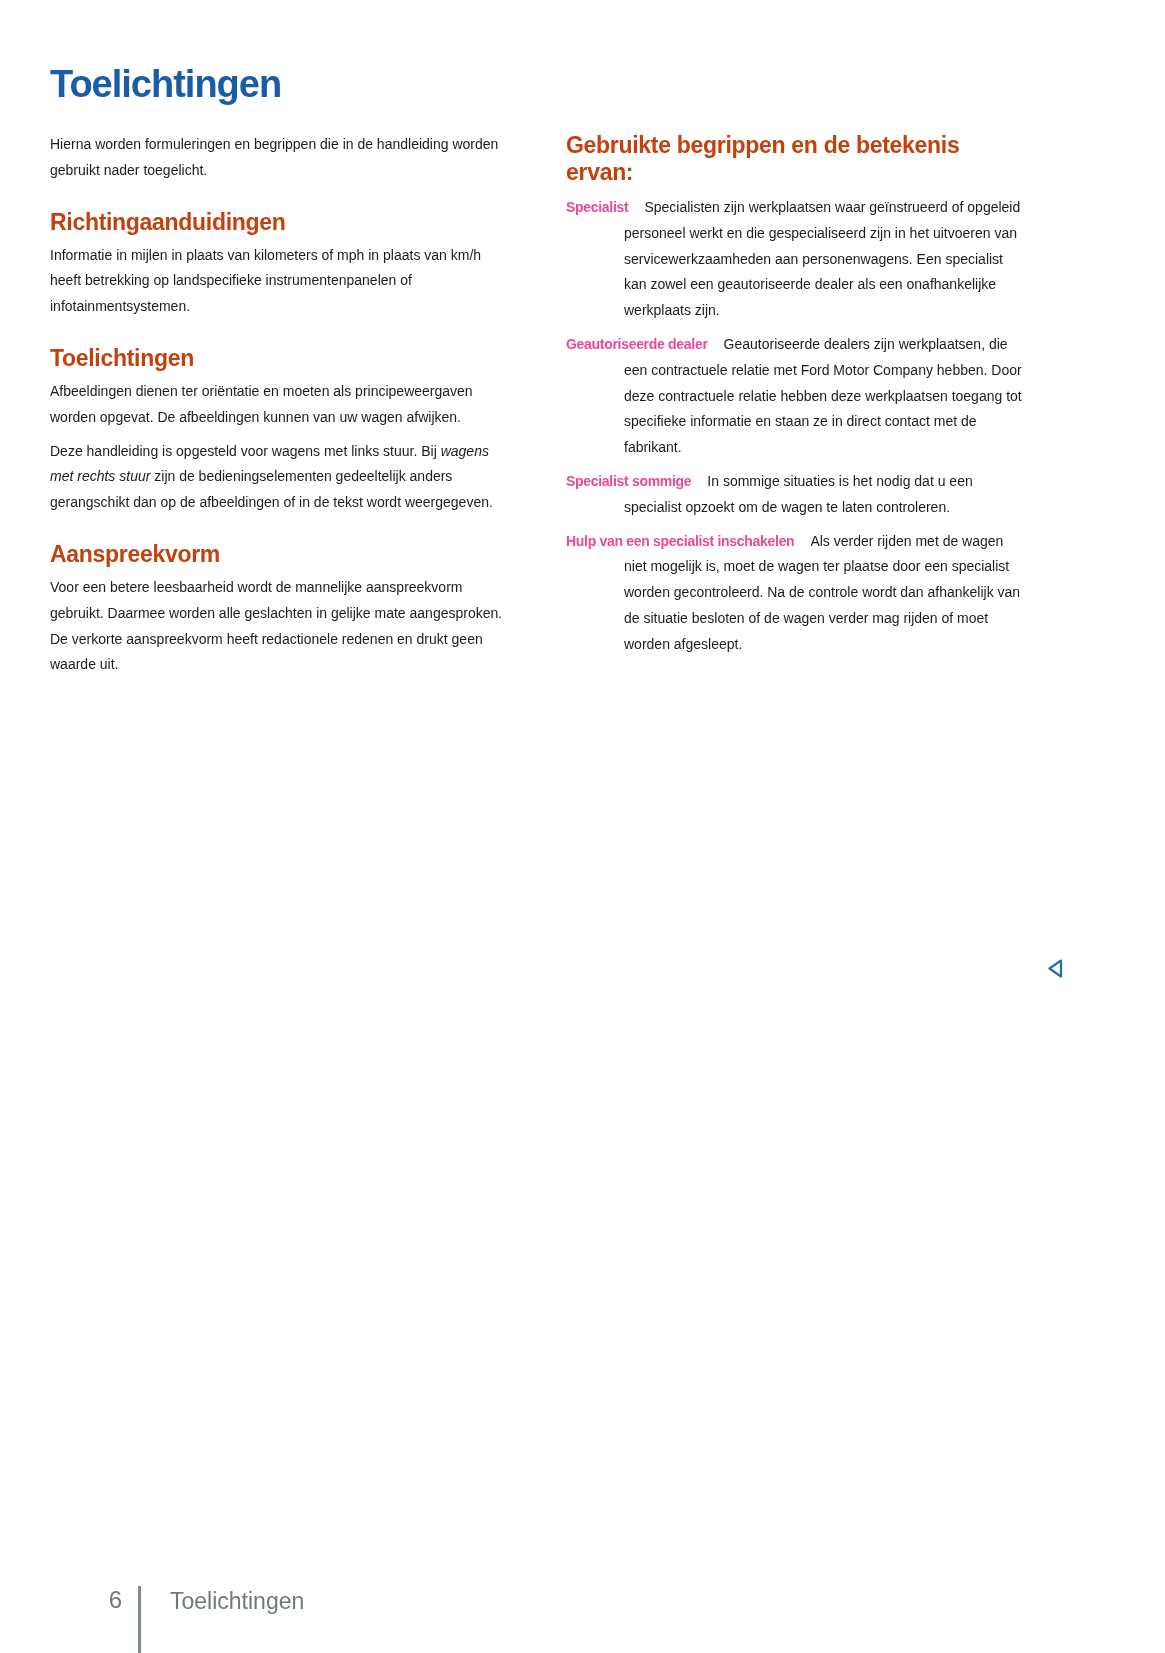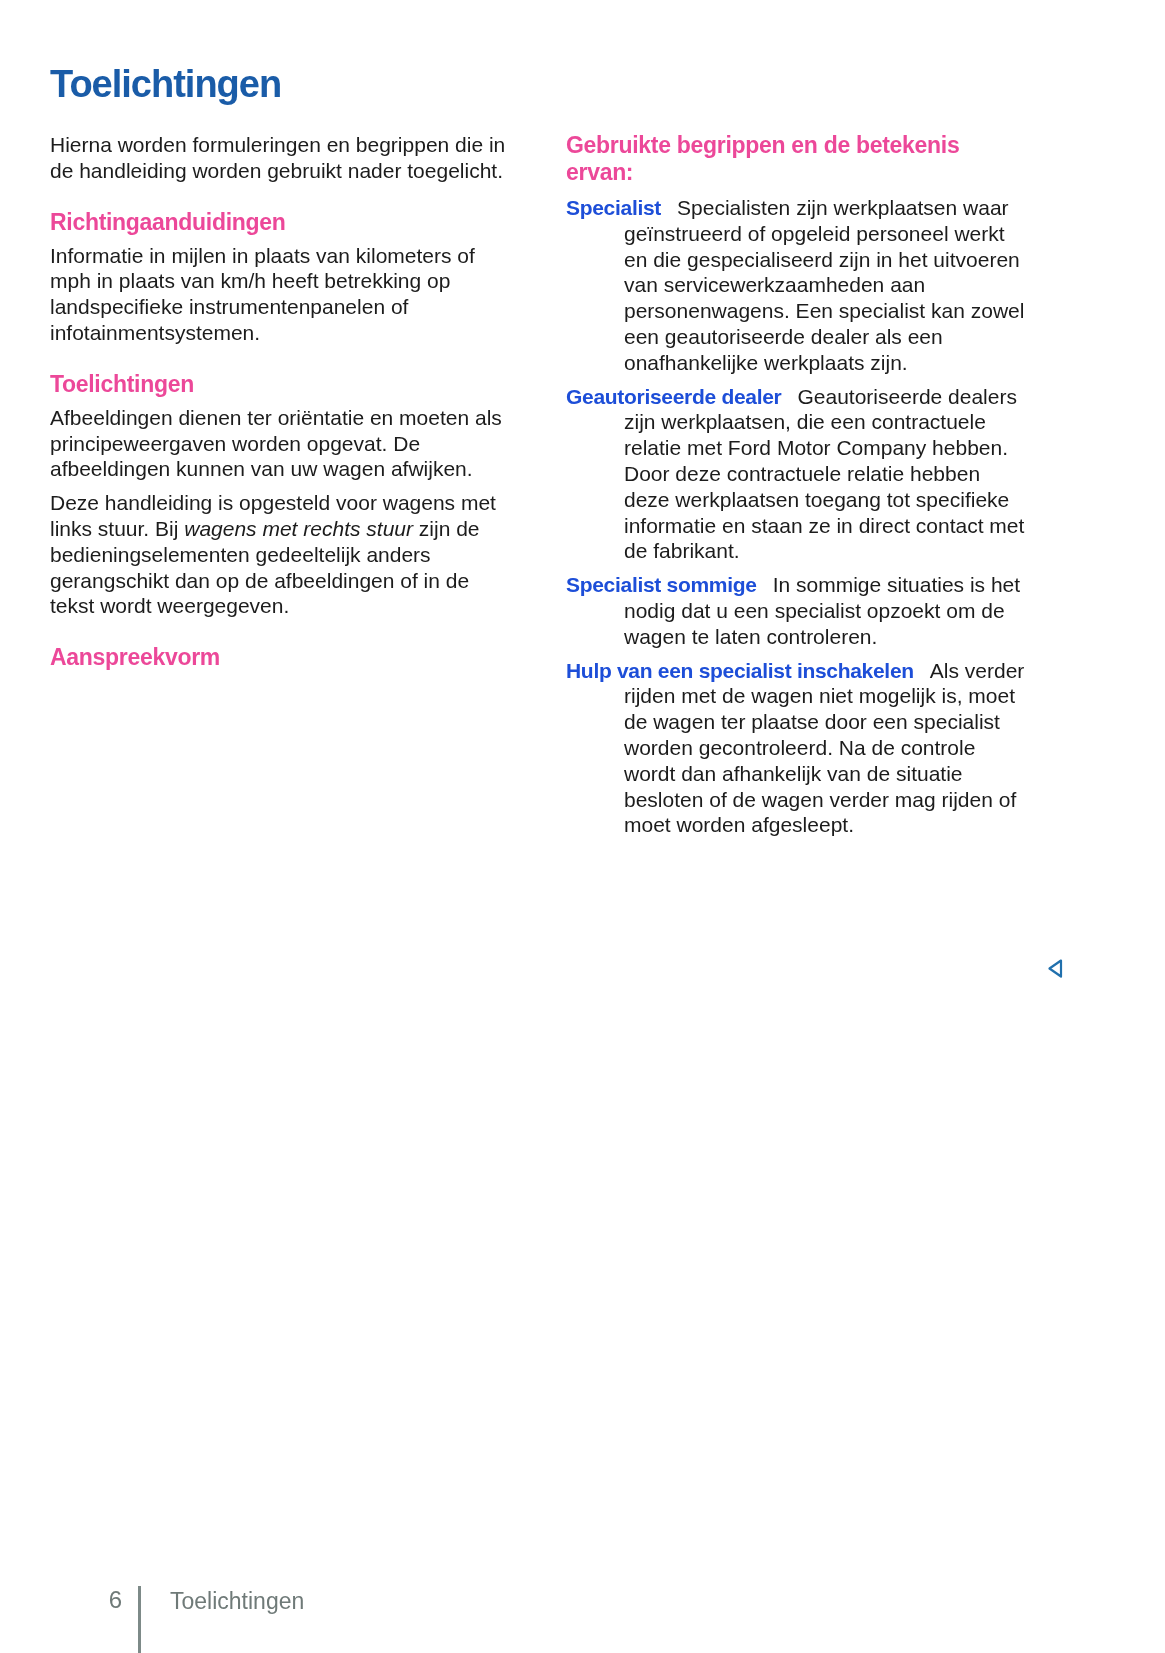--- a/index.html
+++ b/index.html
@@ -27,39 +27,39 @@
     color: #1a5ca8;
   }
   .columns {
     display: flex;
     gap: 56px;
     margin-top: 26px;
   }
   .col { width: 460px; }
   .col p {
     margin: 0 0 8px 0;
-    font-size: 21px;
+    font-size: 14px;
     line-height: 25.8px;
   }
   .col h2 {
     margin: 25px 0 7px 0;
     font-size: 23px;
     line-height: 27px;
     font-weight: 700;
-    color: #ec4899;
+    color: #c2410c;
     letter-spacing: -0.3px;
   }
   .col-right h2.defs-heading { margin: 0 0 9px 0; }
   .def {
     padding-left: 58px;
     text-indent: -58px;
   }
   .def .term {
     font-weight: 700;
-    color: #1d4ed8;
+    color: #ec4899;
     padding-right: 16px;
     letter-spacing: -0.3px;
   }
   em { }
   .end-marker {
     position: absolute;
     left: 1046px;
     top: 958px;
     width: 17px;
     height: 21px;
@@ -106,20 +106,21 @@
 
         <h2>Richtingaanduidingen</h2>
 
         <p>Informatie in mijlen in plaats van kilometers of mph in plaats van km/h heeft betrekking op landspecifieke instrumentenpanelen of infotainmentsystemen.</p>
 
         <h2>Toelichtingen</h2>
         <p>Afbeeldingen dienen ter oriëntatie en moeten als principeweergaven worden opgevat. De afbeeldingen kunnen van uw wagen afwijken.</p>
         <p><span>Deze handleiding is opgesteld voor wagens met links stuur. Bij </span><em>wagens met rechts stuur</em><span> zijn de bedieningselementen gedeeltelijk anders gerangschikt dan op de afbeeldingen of in de tekst wordt weergegeven.</span></p>
 
         <h2>Aanspreekvorm</h2>
+        <p>Voor een betere leesbaarheid wordt de mannelijke aanspreekvorm gebruikt. Daarmee worden alle geslachten in gelijke mate aangesproken. De verkorte aanspreekvorm heeft redactionele redenen en drukt geen waarde uit.</p>
       </div>
 
       <div class="col col-right">
         <h2 class="defs-heading">Gebruikte begrippen en de betekenis ervan:</h2>
 
         <p class="def"><span class="term">Specialist</span><span>Specialisten zijn werkplaatsen waar geïnstrueerd of opgeleid personeel werkt en die gespecialiseerd zijn in het uitvoeren van servicewerkzaamheden aan personenwagens. Een specialist kan zowel een geautoriseerde dealer als een onafhankelijke werkplaats zijn.</span></p>
 
         <p class="def"><span class="term">Geautoriseerde dealer</span><span>Geautoriseerde dealers zijn werkplaatsen, die een contractuele relatie met Ford Motor Company hebben. Door deze contractuele relatie hebben deze werkplaatsen toegang tot specifieke informatie en staan ze in direct contact met de fabrikant.</span></p>
 
         <p class="def"><span class="term">Specialist sommige</span><span>In sommige situaties is het nodig dat u een specialist opzoekt om de wagen te laten controleren.</span></p>

